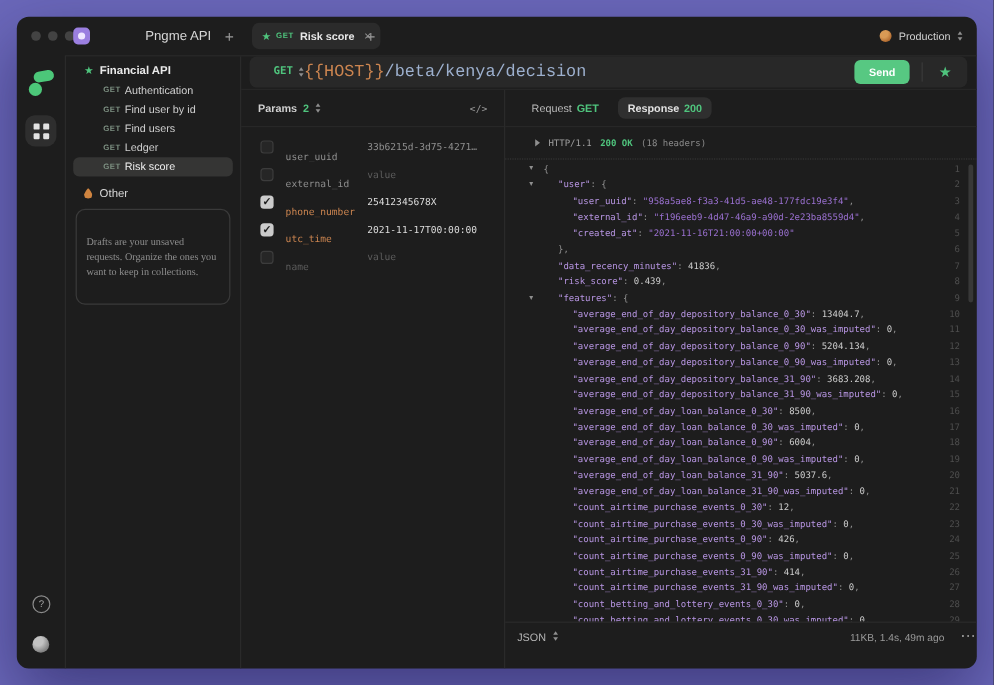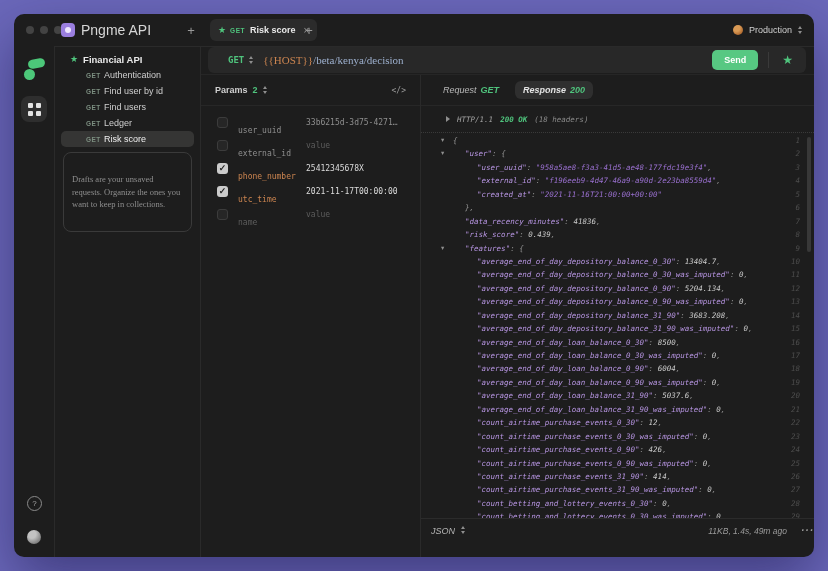--- a/index.html
+++ b/index.html
@@ -15,21 +15,21 @@
     box-shadow:0 22px 55px rgba(22,18,70,.5);
   }
   
   .topbar{position:absolute;left:0;top:0;right:0;height:32px;}
   .topbar-line{position:absolute;left:41px;right:0;top:32px;height:1px;background:#2a2a2a;}
   .dots{position:absolute;left:12px;top:0;height:32px;display:flex;align-items:center;gap:6px;}
   .dot{width:8px;height:8px;border-radius:50%;background:#434343;}
   .ws{position:absolute;left:47px;top:0;height:32px;display:flex;align-items:center;gap:6px;}
   .ws-icon{width:14px;height:14px;border-radius:4px;background:#9b7fe0;position:relative;}
   .ws-icon:after{content:"";position:absolute;left:4px;top:4px;width:6px;height:6px;border-radius:50%;background:#efe7ff;}
-  .ws-name{font-size:14px;color:#d6d6d6;}
+  .ws-name{font-size:11px;color:#d6d6d6;margin-left:40px;}
   .iconbtn{color:#9a9a9a;font-size:13px;line-height:1;display:flex;align-items:center;justify-content:center;}
   .ws-add{position:absolute;left:170px;top:0;height:32px;width:14px;}
   .tab{
     position:absolute;left:196px;top:5px;height:22px;border-radius:6px;background:#2b2b2b;
     display:flex;align-items:center;padding:0 8px;gap:4px;
   }
   .tab-star{color:#4fc47d;font-size:9px;}
   .method-tag{color:#4fc47d;font-size:6.5px;font-weight:bold;letter-spacing:.5px;}
   .tab-title{color:#e9e9e9;font-size:9px;font-weight:bold;margin-left:1px;}
   .tab-close{color:#9a9a9a;font-size:10px;margin-left:4px;}
@@ -71,21 +71,21 @@
   .s-drafts{margin-top:7px;padding-left:13px;gap:5px;}
   .drafts-ico{width:9px;height:9px;border:1px solid #8a8a8a;border-radius:2px;position:relative;}
   .drafts-ico:after{content:"";position:absolute;left:2px;top:3px;width:5px;height:1px;background:#8a8a8a;box-shadow:0 2px 0 #8a8a8a;}
   .drafts-note{margin:5px 8px 0 8px;border:1px solid #3a3a3a;border-radius:8px;padding:20px 8px;
     color:#8f8f8f;font-size:8.5px;line-height:12.5px;font-family:Liberation Serif, serif;}
   
   .urlbar{position:absolute;left:194px;right:8px;top:33px;height:26px;background:#282828;border-radius:6px;
     display:flex;align-items:center;}
   .u-method{margin-left:20px;color:#4fc47d;font-size:9px;font-weight:bold;font-family:"DejaVu Sans Mono",monospace;}
   .u-ud{margin-left:5px;}
-  .u-url{margin-left:10px;font-size:11px;font-family:Liberation Serif, serif;white-space:pre;}
+  .u-url{font-size:14px;font-family:Liberation Mono, monospace;white-space:pre;}
   .u-host{color:#cc8550;}
   .u-path{color:#9db0ce;}
   .spacer{flex:1;}
   .send{height:20px;padding:0 12px;margin-right:10px;border-radius:5px;background:#57c882;
     display:flex;align-items:center;color:#ffffff;font-size:9px;font-weight:bold;}
   .u-sep{width:1px;height:16px;background:#3a3a3a;}
   .fav{margin:0 13px;color:#4fc47d;font-size:12px;line-height:1;}
   
   .main{position:absolute;left:187px;right:0;top:60px;bottom:0;border-top:1px solid #262626;}
   .params{position:absolute;left:0;top:0;bottom:0;width:219px;border-right:1px solid #2a2a2a;}
@@ -99,21 +99,21 @@
   .cb.off{background:#262626;border:1px solid #3c3c3c;}
   .cb.on{background:#cbcbcb;color:#1d1d1d;font-size:9px;line-height:11px;text-align:center;font-weight:bold;}
   .p-name,.p-val{font-family:"DejaVu Sans Mono",monospace;font-size:8px;overflow:hidden;}
   .p-name{width:58px;flex:none;margin-top:16px;}
   .p-val{flex:1;}
   .t-inactive{color:#8f8f8f;}
   .t-active-name{color:#cc8550;}
   .t-active-val{color:#dcdcdc;}
   .t-ph{color:#5d5d5d;}
   
-  .response{position:absolute;left:220px;right:0;top:0;bottom:0;font-style:italic;}
+  .response{position:absolute;left:220px;right:0;top:0;bottom:0;}
   .r-tabs{height:30px;border-bottom:1px solid #272727;display:flex;align-items:center;padding-left:14px;gap:8px;}
   .r-tab{display:flex;align-items:center;gap:4px;font-size:9px;color:#b9b9b9;padding:4px 8px;border-radius:6px;}
   .r-tab .g{color:#4fc47d;font-weight:bold;}
   .r-tab.sel{background:#2f2f2f;color:#e3e3e3;font-weight:bold;}
   .r-status{height:26px;display:flex;align-items:center;padding-left:25px;gap:7px;border-bottom:1px dotted #3a3a3a;
     font-family:"DejaVu Sans Mono",monospace;font-size:7.5px;white-space:pre;}
   .tri{width:0;height:0;border-top:3px solid transparent;border-bottom:3px solid transparent;border-left:4.5px solid #8f8f8f;}
   .st-proto{color:#a0a0a0;}
   .st-ok{color:#4fc47d;font-weight:bold;}
   .st-h{color:#8a8a8a;text-align:center;}
@@ -204,20 +204,24 @@
         </div>
         <div class="s-row s-req">
           <span class="m">GET</span>
           <span class="l">Ledger</span>
         </div>
         <div class="s-row s-req sel">
           <span class="m">GET</span>
           <span class="l">Risk score</span>
         </div>
       </div>
+    <div class="s-row s-other">
+      <span class="flame"></span>
+      <span class="s-other-label">Other</span>
+    </div>
     <div class="drafts-note">Drafts are your unsaved requests. Organize the ones you want to keep in collections.</div>
   </div>
 
   <div class="urlbar">
     <span class="u-method">GET</span>
     <span class="ud u-ud">
         <i class="up"></i>
         <i class="dn"></i>
       </span>
     <span class="u-url"><span class="u-host">{{HOST}}</span><span class="u-path">/beta/kenya/decision</span></span>

